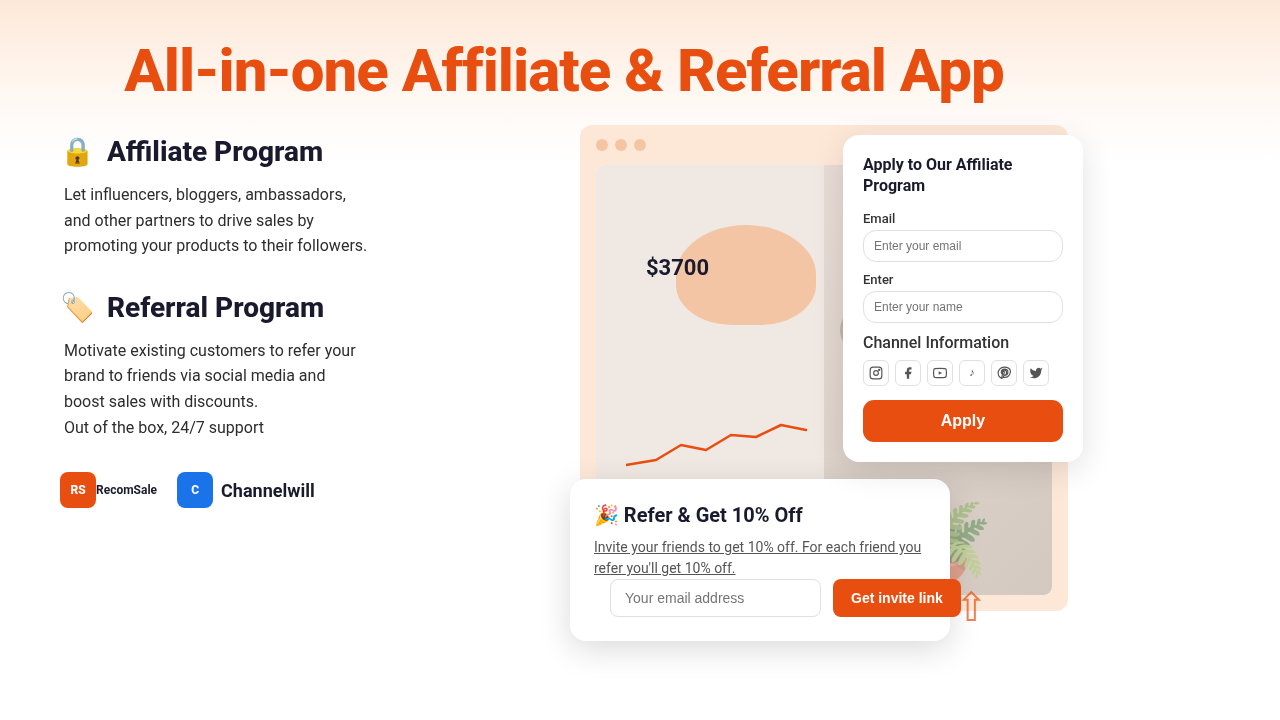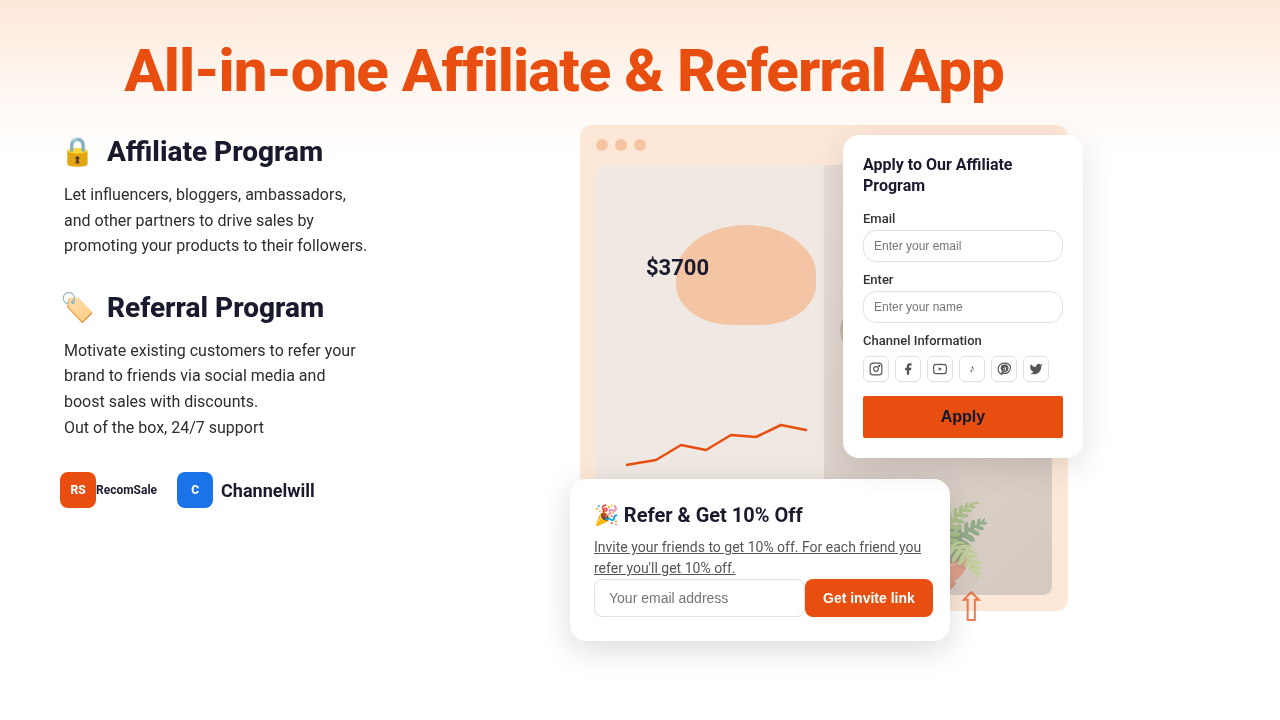--- a/index.html
+++ b/index.html
@@ -245,21 +245,22 @@
 
     .referral-desc {
       font-size: 14px;
       color: #555;
       line-height: 1.5;
       text-decoration: underline;
     }
 
     .referral-input-row {
       display: flex;
-      gap: 0;
+      gap: 12px;
+      margin-left: 16px;
     }
 
     .referral-email-input {
       flex: 1;
       border: 1px solid #e0e0e0;
       border-radius: 8px;
       padding: 10px 14px;
       font-size: 14px;
       color: #999;
       background: white;
@@ -310,21 +311,21 @@
       border: 1px solid #e0e0e0;
       border-radius: 13px;
       padding: 8px 10px;
       font-size: 12px;
       color: #999;
       margin-bottom: 10px;
       background: white;
     }
 
     .channel-info-label {
-      font-size: 13px;
+      font-size: 16px;
       color: #333;
       margin-bottom: 8px;
       font-weight: 500;
     }
 
     .social-icons-row {
       display: flex;
       gap: 6px;
       margin-bottom: 14px;
     }
@@ -338,23 +339,23 @@
       align-items: center;
       justify-content: center;
       font-size: 12px;
       color: #555;
       cursor: pointer;
     }
 
     .apply-btn {
       width: 100%;
       background: #e84e0f;
-      color: #0f172a;
+      color: #ffffff;
       border: none;
-      border-radius: 2px;
+      border-radius: 11px;
       padding: 12px;
       font-size: 16px;
       font-weight: 600;
       cursor: pointer;
     }
 
     
     .up-arrow-deco {
       position: absolute;
       bottom: -20px;

